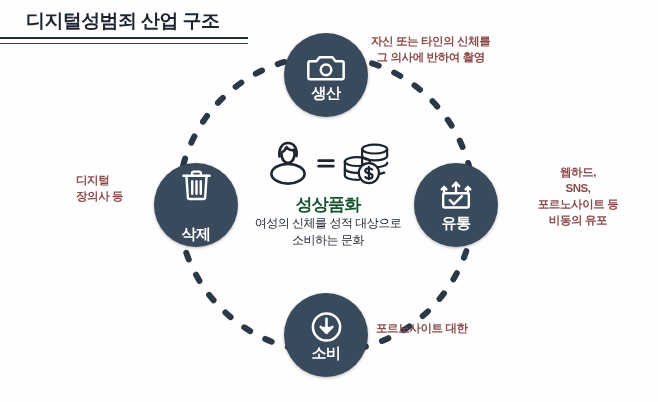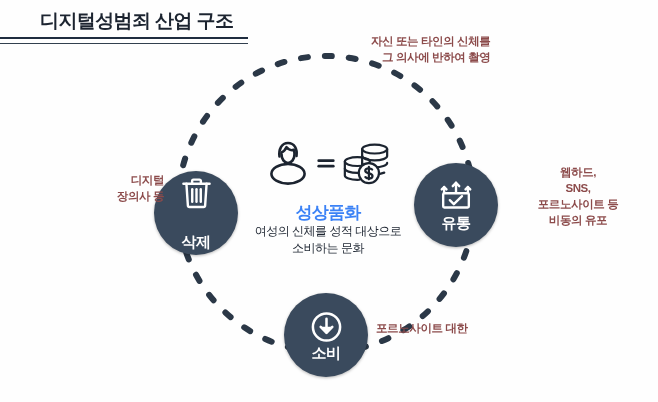--- a/index.html
+++ b/index.html
@@ -23,21 +23,21 @@
     position: absolute;
     left: 0px;
     top: 8px;
     width: 260px;
   }
   #page-title {
     font-size: 19px;
     font-weight: bold;
     color: #1c2430;
     letter-spacing: -0.6px;
-    padding-left: 40px;
+    padding-left: 26px;
     line-height: 26px;
     white-space: nowrap;
   }
   #title-rule {
     margin-top: 3px;
     width: 248px;
     height: 4px;
     border-top: 2px solid #1f2d3f;
     border-bottom: 1px solid #32404f;
     background: #ffffff;
@@ -75,59 +75,59 @@
     color: #ffffff;
     font-size: 15px;
     font-weight: bold;
     letter-spacing: -0.5px;
     line-height: 16px;
   }
 
   #node-production { left: 284px; top: 33px; }
   #node-distribution { left: 414px; top: 163px; }
   #node-consumption { left: 284px; top: 293px; }
-  #node-deletion { left: 154px; top: 171px; gap: 23px; }
+  #node-deletion { left: 154px; top: 163px; gap: 23px; }
 
   
   .annot {
     position: absolute;
     color: #8c4b4b;
     font-size: 11.5px;
     font-weight: bold;
     line-height: 16px;
     letter-spacing: -0.4px;
     z-index: 4;
     white-space: nowrap;
   }
-  #annot-production { left: 371px; top: 33px; text-align: right; }
+  #annot-production { left: 371px; top: 33px; text-align: center; }
   #annot-distribution { left: 512px; top: 164px; text-align: center; width: 132px; }
   #annot-consumption { left: 376px; top: 320px; text-align: left; }
-  #annot-deletion { left: 76px; top: 172px; text-align: right; width: 88px; }
+  #annot-deletion { left: 76px; top: 172px; text-align: left; width: 88px; }
 
   
   #center-block {
     position: absolute;
     left: 233px;
     top: 138px;
     width: 190px;
     text-align: center;
     z-index: 2;
   }
   #center-icons {
     display: flex;
     align-items: center;
     justify-content: center;
     gap: 5px;
     height: 50px;
   }
   #center-heading {
-    margin-top: 14px;
+    margin-top: 6px;
     font-size: 17px;
     font-weight: bold;
-    color: #3b82f6;
+    color: #14532d;
     letter-spacing: -0.8px;
     line-height: 21px;
   }
   .center-sub {
     font-size: 12px;
     font-weight: normal;
     color: #1c2430;
     letter-spacing: -0.5px;
     line-height: 17px;
     white-space: nowrap;
@@ -140,20 +140,29 @@
 
   <div id="title-block">
     <div id="page-title">디지털성범죄 산업 구조</div>
     <div id="title-rule"></div>
   </div>
 
   <svg id="ring" viewBox="0 0 312 312">
     <circle cx="156" cy="156" r="148" fill="none" stroke="#2b3847" stroke-width="6" stroke-linecap="round" stroke-dasharray="7 17"></circle>
   </svg>
 
+  <div class="node" id="node-production">
+    <svg class="node-icon" viewBox="0 0 40 32" width="38" height="31">
+      <g fill="none" stroke="#ffffff" stroke-width="2.6" stroke-linejoin="round">
+        <path d="M3 10 h7 l3.2 -4.2 h13.6 L30 10 h7 a1.6 1.6 0 0 1 1.6 1.6 v15.8 a1.6 1.6 0 0 1 -1.6 1.6 H3 a1.6 1.6 0 0 1 -1.6 -1.6 V11.6 A1.6 1.6 0 0 1 3 10 z"></path>
+        <circle cx="20" cy="19" r="5.6"></circle>
+      </g>
+    </svg>
+    <span class="node-label">생산</span>
+  </div>
 
   <div class="node" id="node-distribution">
     <svg class="node-icon" viewBox="0 0 40 34" width="38" height="32">
       <g fill="none" stroke="#ffffff" stroke-width="2.5" stroke-linecap="round" stroke-linejoin="round">
         <path d="M20 2 v9"></path>
         <path d="M16.6 5.6 L20 2 l3.4 3.6"></path>
         <path d="M7.5 6.5 v6"></path>
         <path d="M5 9 l2.5 -2.5 l2.5 2.5"></path>
         <path d="M32.5 6.5 v6"></path>
         <path d="M30 9 l2.5 -2.5 l2.5 2.5"></path>

